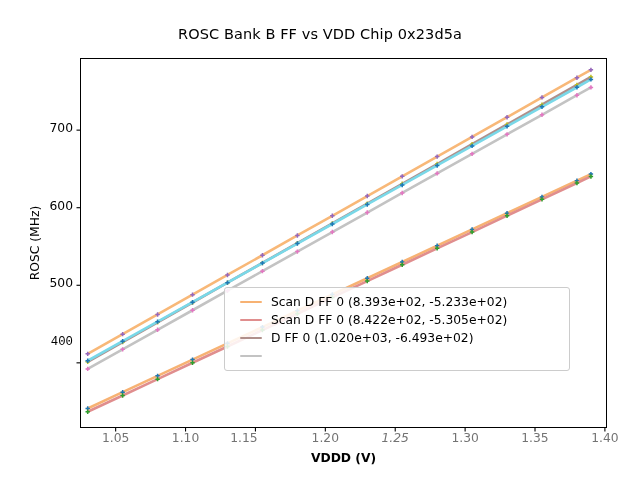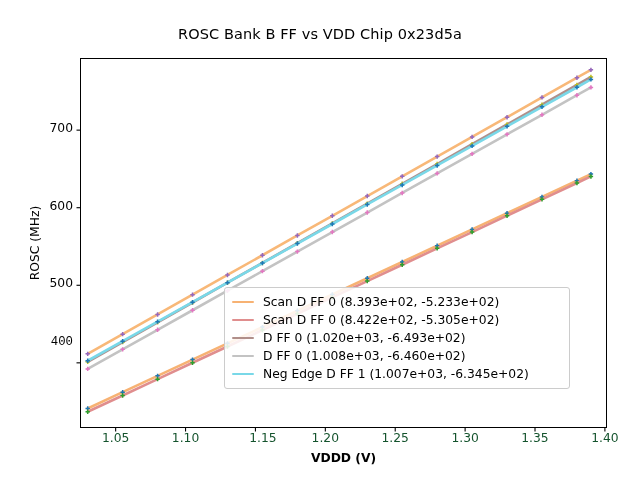--- a/index.html
+++ b/index.html
@@ -10,27 +10,27 @@
                font-size:14.5px;color:#000;letter-spacing:0.1px;}
   #plot{position:absolute;left:80px;top:58px;width:527px;height:370px;
         border:1.1px solid #000;box-sizing:border-box;background:#fff;}
   #svg-layer{position:absolute;left:0;top:0;width:640px;height:480px;
              pointer-events:none;}
   .ylabel{position:absolute;left:-48px;top:0;width:370px;height:20px;
           transform-origin:0 0;transform:rotate(-90deg) translate(-370px,0);
           text-align:center;font-size:12.3px;color:#000;}
   #xlabel{position:absolute;left:80px;top:451px;width:527px;text-align:center;
           font-size:12.3px;color:#000;font-weight:bold;}
-  .xtick-label{position:absolute;top:431px;font-size:12.3px;color:#14532d;
+  .xtick-label{position:absolute;top:431px;font-size:12.3px;color:#737373;
                text-align:center;width:50px;margin-left:-25px;}
   .ytick-label{position:absolute;font-size:12.3px;color:#000;text-align:right;
                width:46px;margin-top:-9px;}
   #legend{position:absolute;left:224px;top:287px;width:346px;
           background:rgba(255,255,255,0.86);border:1px solid #cccccc;
-          border-radius:3px;box-sizing:border-box;padding:5px 8px 5px 7px;}
+          border-radius:3px;box-sizing:border-box;padding:5px 8px 5px 15px;}
   .legend-row{display:flex;align-items:center;height:18px;}
   .legend-swatch{width:22px;height:2.3px;flex:0 0 auto;margin-right:9px;
                  border-radius:1px;}
   .legend-text{font-size:12.3px;color:#000;white-space:nowrap;line-height:18px;}
 </style>
 </head>
 <body>
 
 <div id="fig">
 
@@ -38,23 +38,23 @@
 
   <div id="plot"></div>
 
   <div class="ylabel" style="left:28px;top:58px;">ROSC (MHz)</div>
 
   <div id="xlabel">VDDD (V)</div>
 
   <div id="xticks">
       <div class="xtick-label" style="left: 115.646px;">1.05</div>
       <div class="xtick-label" style="left: 185.54px;">1.10</div>
-      <div class="xtick-label" style="left: 263px;">1.15</div>
+      <div class="xtick-label" style="left: 244px;">1.15</div>
       <div class="xtick-label" style="left: 325.328px;">1.20</div>
-      <div class="xtick-label" style="left: 395.221px;">1.25</div>
+      <div class="xtick-label" style="left: 395.221px; font-style: italic;">1.25</div>
       <div class="xtick-label" style="left: 465.115px;">1.30</div>
       <div class="xtick-label" style="left: 535.009px;">1.35</div>
       <div class="xtick-label" style="left: 604.903px;">1.40</div>
     </div>
   <div id="yticks">
       <div class="ytick-label" style="left: 27px; top: 344px; font-family: Liberation Mono, monospace;">400</div>
       <div class="ytick-label" style="left: 27px; top: 285.275px;">500</div>
       <div class="ytick-label" style="left: 27px; top: 207.706px;">600</div>
       <div class="ytick-label" style="left: 27px; top: 130.138px;">700</div>
     </div>
@@ -196,21 +196,16 @@
       <div class="legend-row">
         <span class="legend-swatch" style="background: rgb(224, 142, 142);"></span>
         <span class="legend-text">Scan D FF 0 (8.422e+02, -5.305e+02)</span>
       </div>
       <div class="legend-row">
         <span class="legend-swatch" style="background: rgb(176, 143, 138);"></span>
         <span class="legend-text">D FF 0 (1.020e+03, -6.493e+02)</span>
       </div>
       <div class="legend-row">
         <span class="legend-swatch" style="background: rgb(195, 195, 195);"></span>
-        <span class="legend-text">D FF 0 (1.008e+03, -6.460e+02)</span>
-      </div>
-      <div class="legend-row">
-        <span class="legend-swatch" style="background: rgb(121, 216, 232);"></span>
-        <span class="legend-text">Neg Edge D FF 1 (1.007e+03, -6.345e+02)</span>
       </div>
     </div>
 
 </div>
 
 </body></html>

